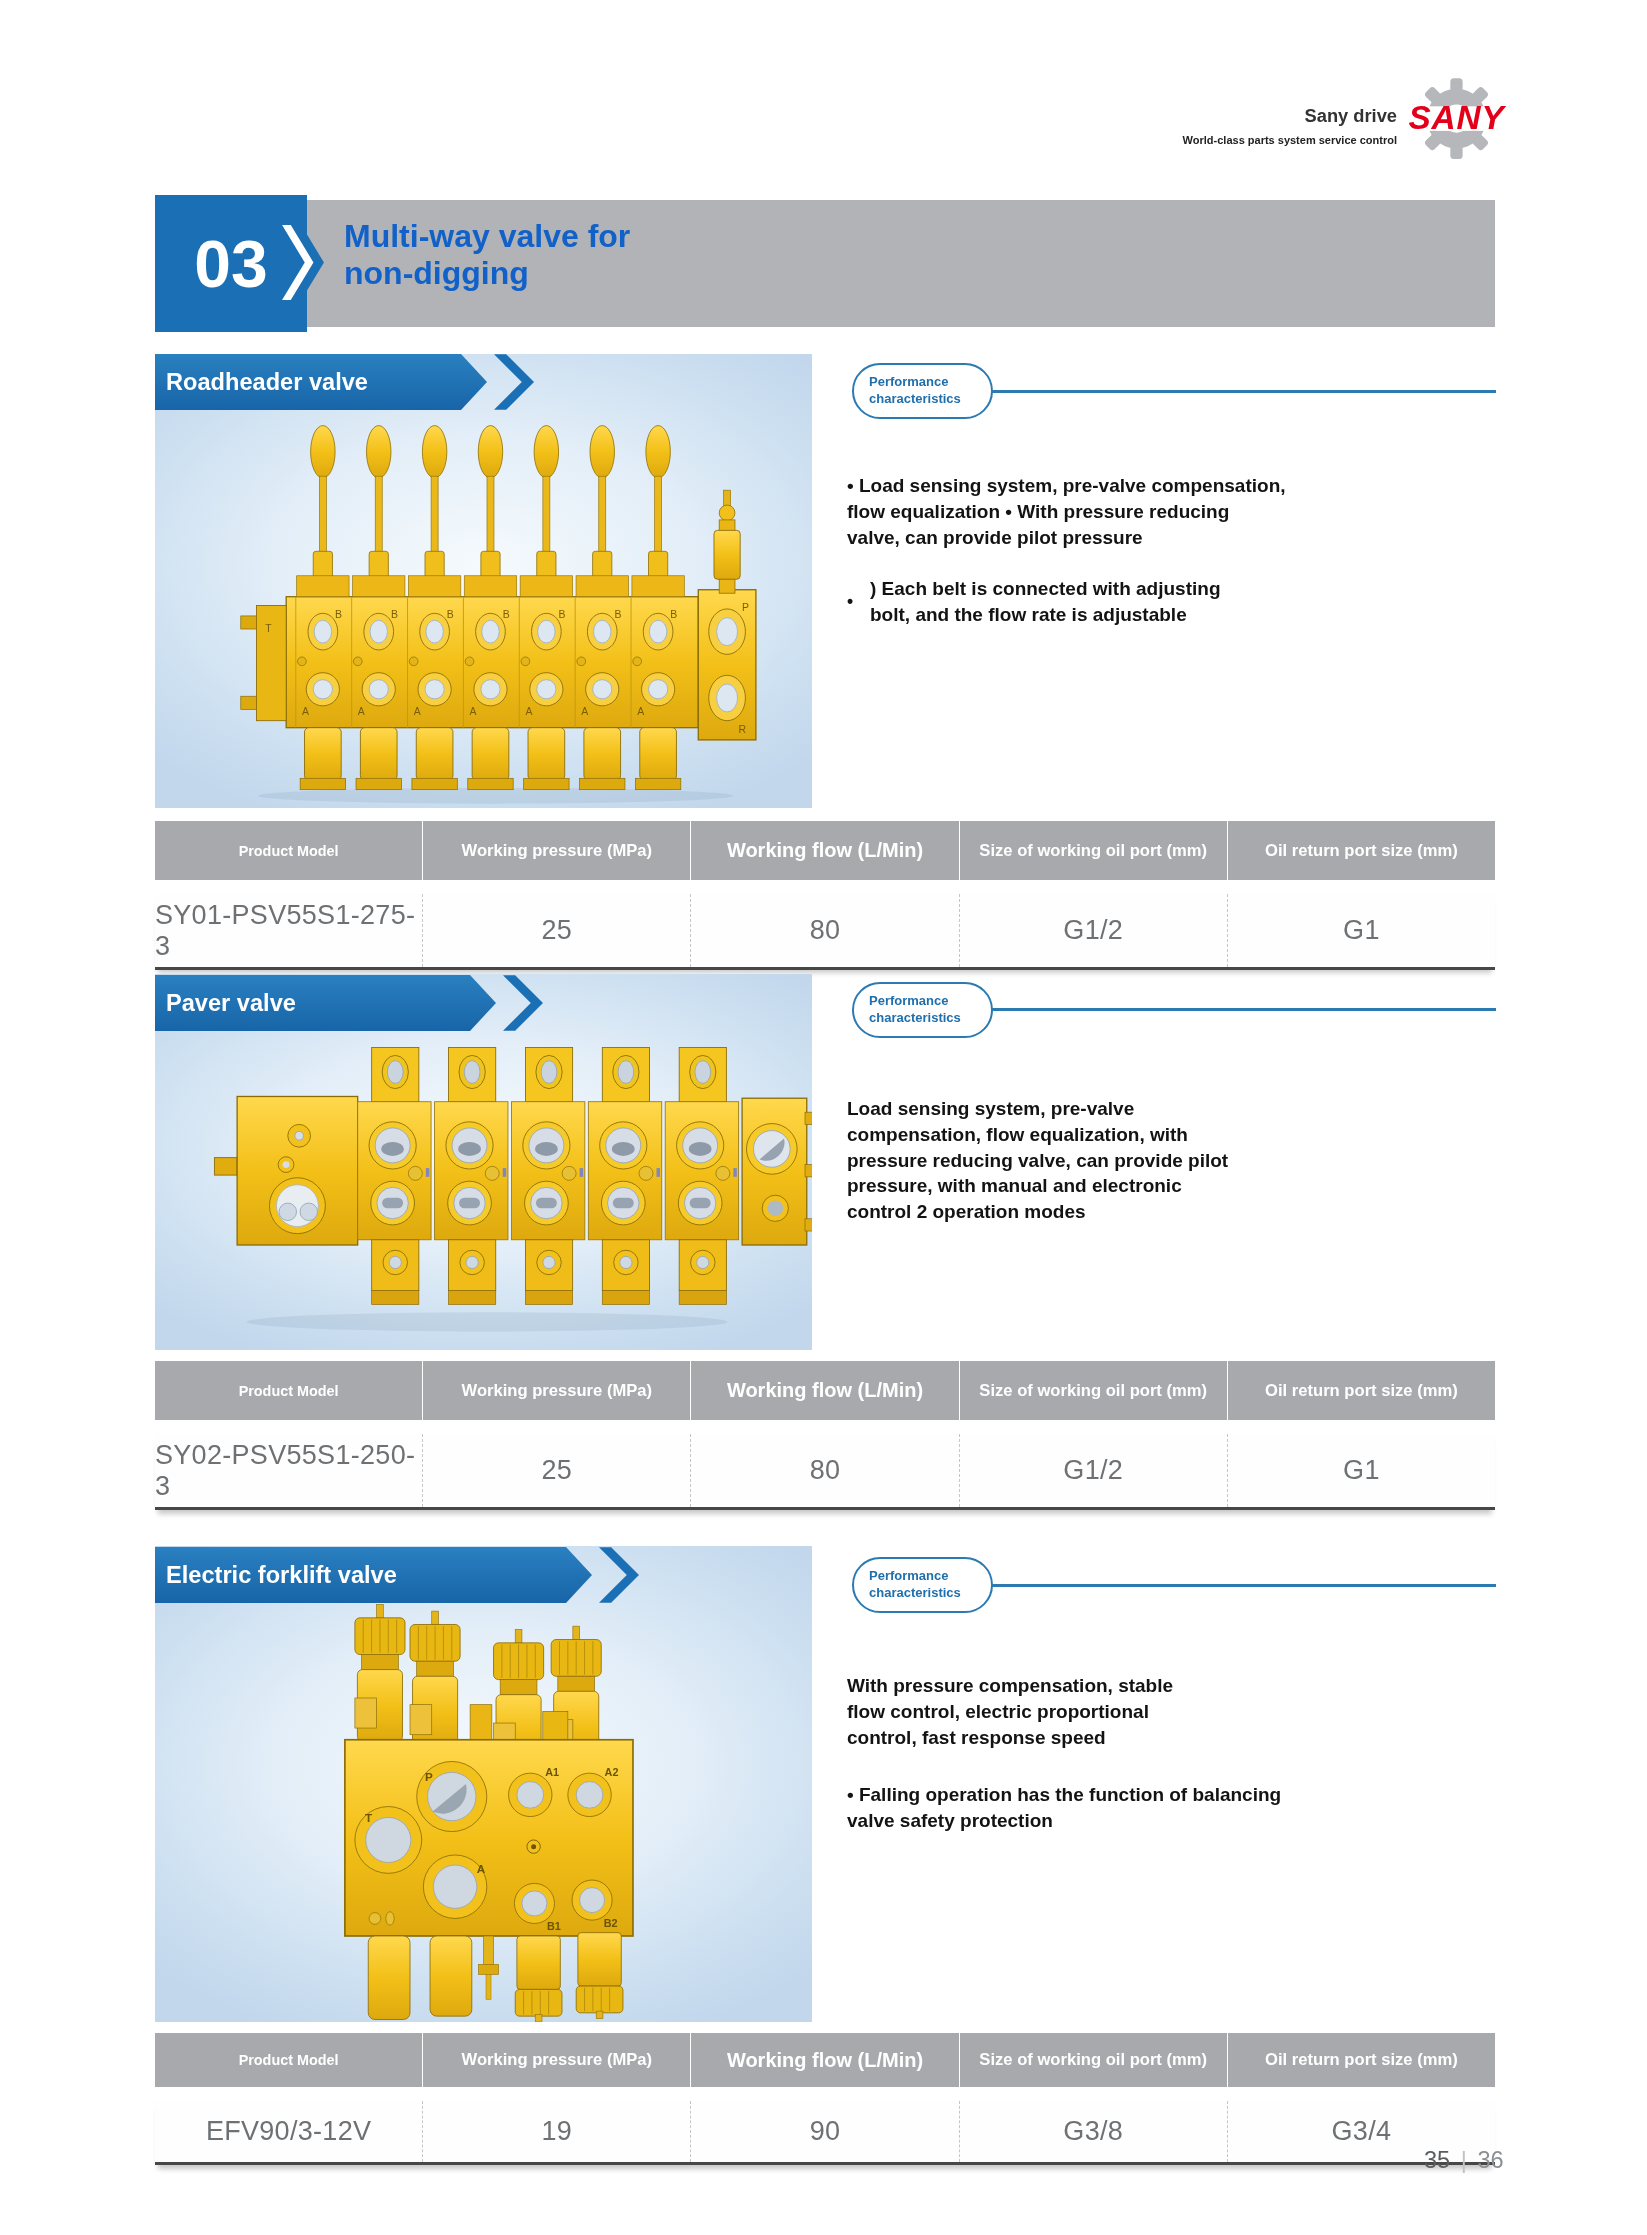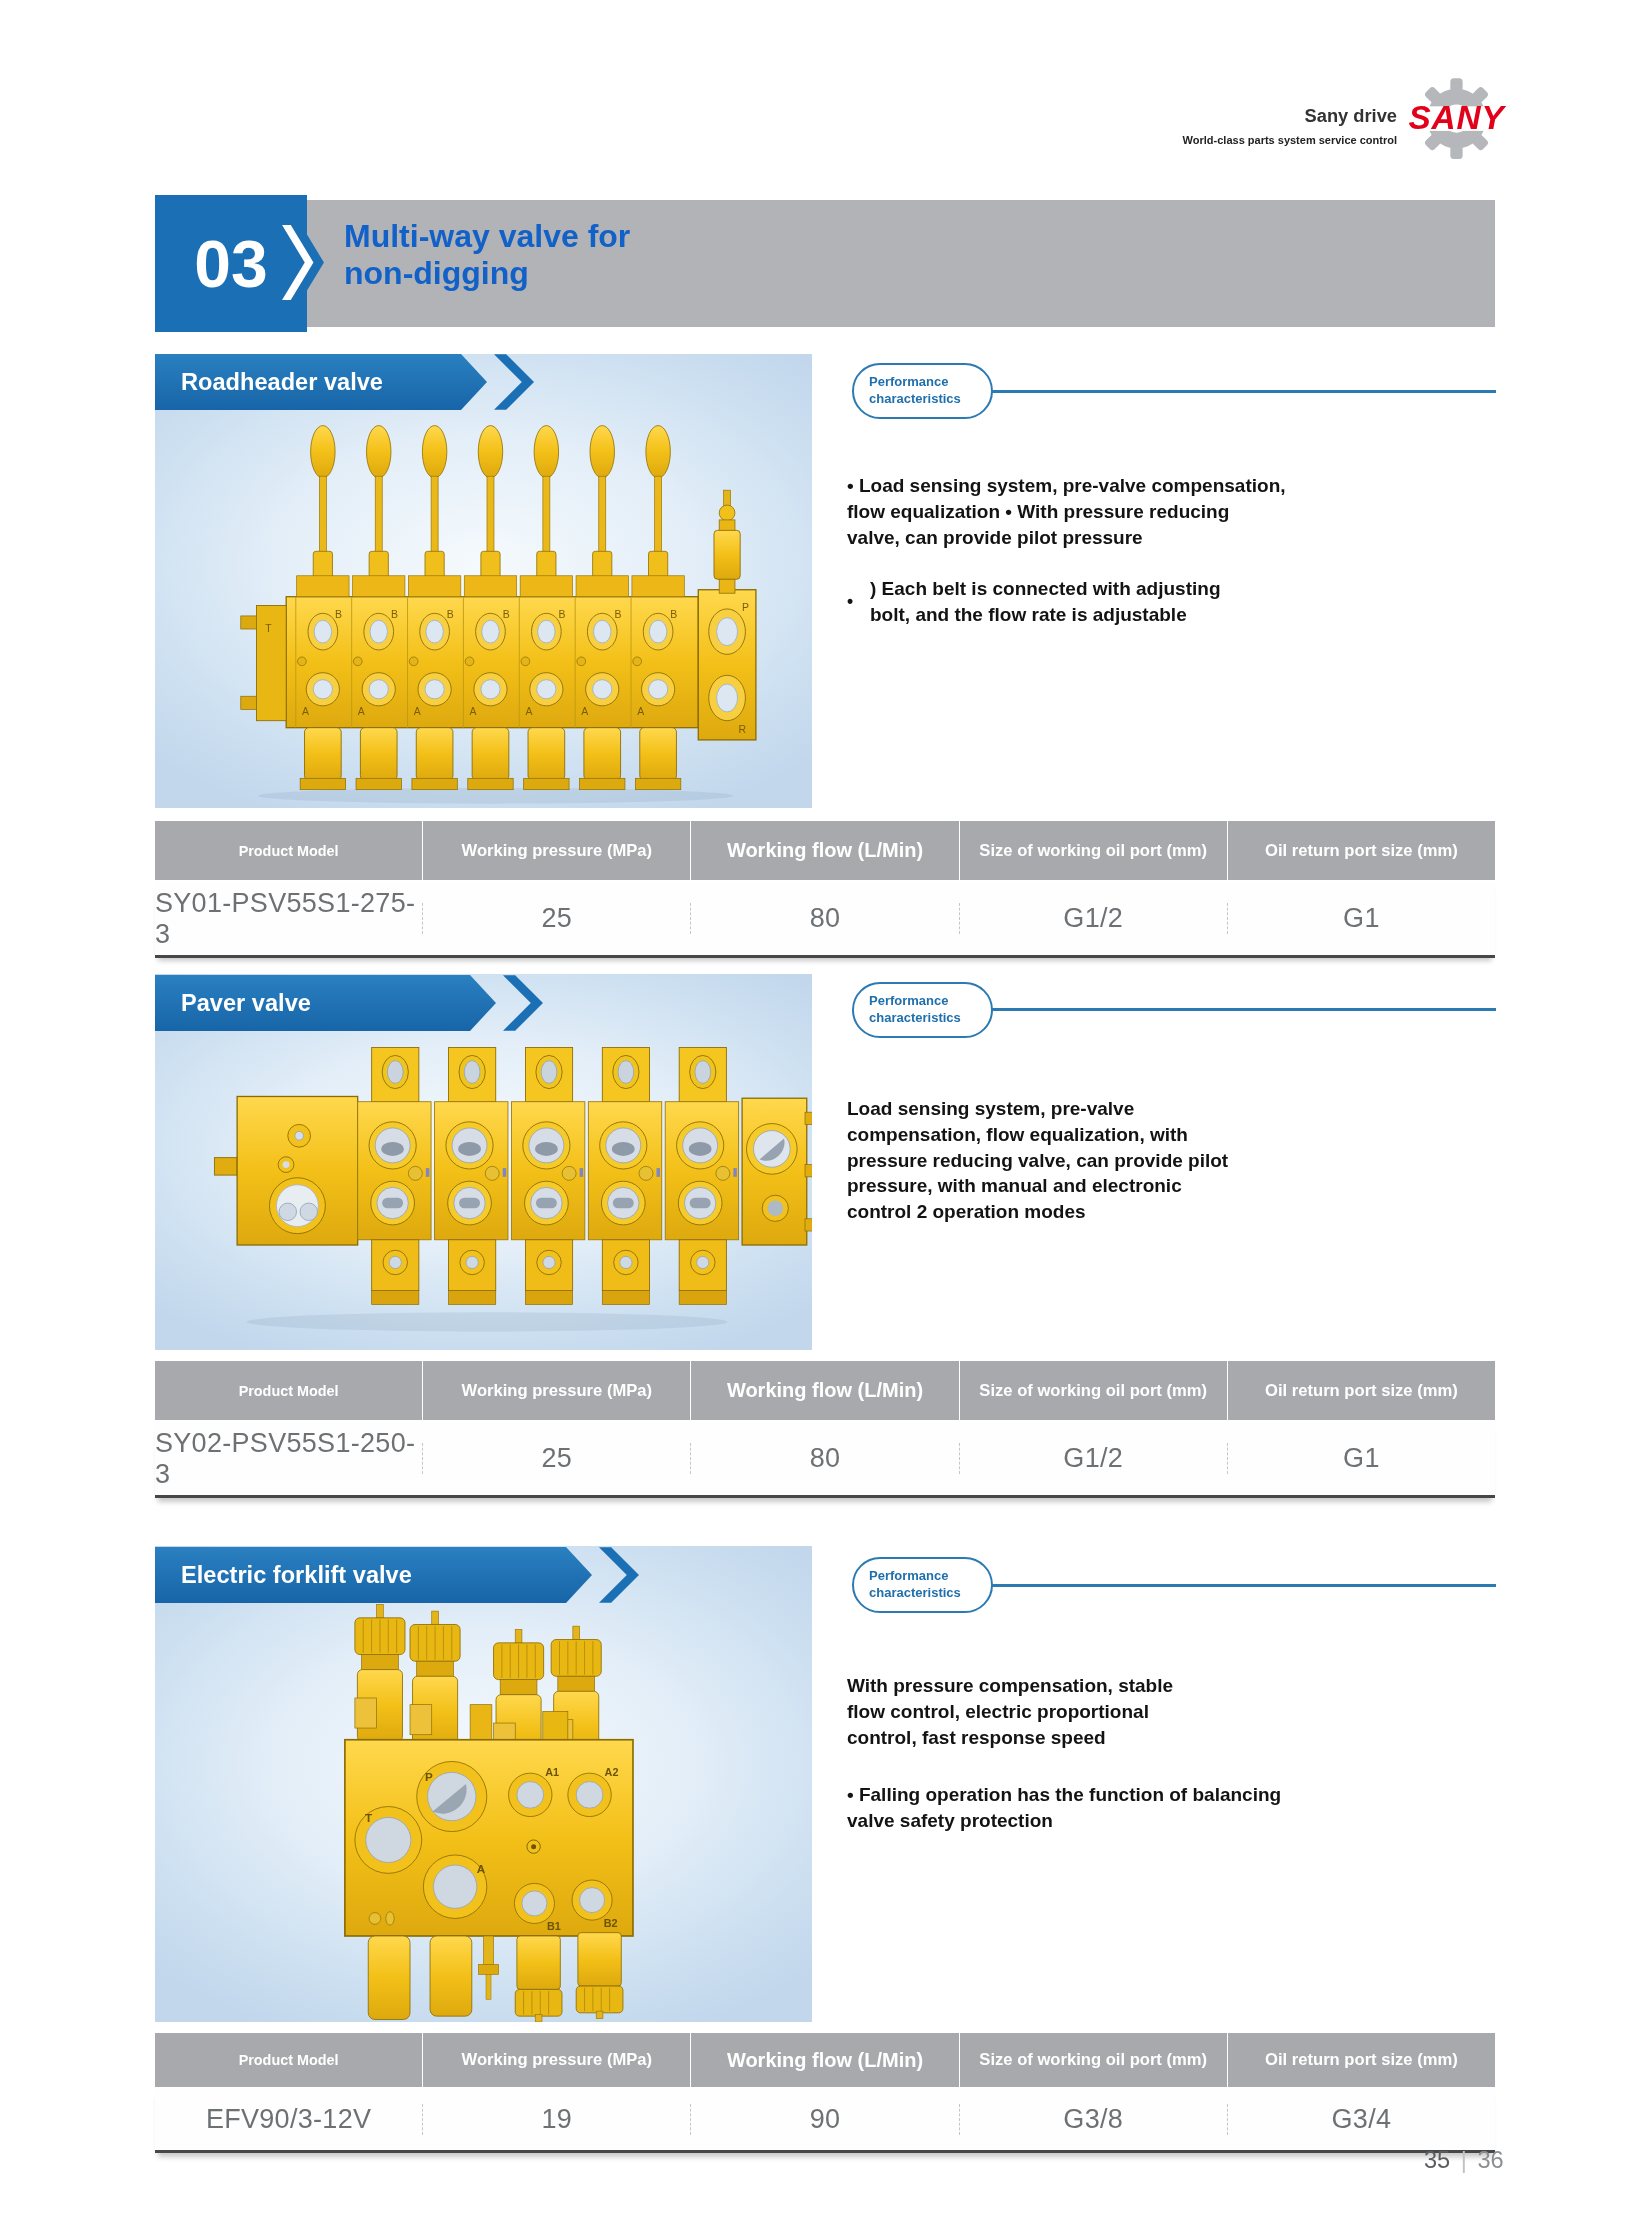--- a/index.html
+++ b/index.html
@@ -25,21 +25,21 @@
           background:radial-gradient(ellipse 70% 62% at 50% 46%, #f5fafd 0%, #e3eef8 45%, #cde0f1 78%, #c2d7ec 100%);}
   #box1{top:354px;height:454px;}
   #box2{top:974px;height:376px;}
   #box3{top:1546px;height:476px;}
   .imgbox svg{position:absolute;left:0;top:0;width:100%;height:100%;}
 
   
   .sbanner{position:absolute;left:155px;height:56px;box-sizing:border-box;
            background:linear-gradient(180deg,#2a80c0,#1765a8);
            clip-path:polygon(0 0, calc(100% - 26px) 0, 100% 50%, calc(100% - 26px) 100%, 0 100%);
-           color:#fff;font-size:23.6px;font-weight:bold;display:flex;align-items:center;padding-left:26px;}
+           color:#fff;font-size:23.6px;font-weight:bold;display:flex;align-items:center;padding-left:11px;}
   #banner1{top:354px;width:332px;}
   #banner2{top:975px;width:341px;}
   #banner3{top:1547px;width:437px;}
   .schev{position:absolute;width:40px;height:56px;}
   #chev1{left:494px;top:354px;}
   #chev2{left:503px;top:975px;}
   #chev3{left:599px;top:1547px;}
 
   
   .pline{position:absolute;left:983px;width:513px;height:2.6px;background:#2b7ab2;}
@@ -59,22 +59,22 @@
 
   
   .tbl{position:absolute;left:155px;width:1340px;}
   #tbl1{top:821px;} #tbl2{top:1361px;} #tbl3{top:2033px;}
   .thead{display:flex;height:59px;background:#a7a9ac;}
   #tbl3 .thead{height:54px;}
   .th{flex:1;display:flex;align-items:center;justify-content:center;color:#fff;font-weight:bold;
       font-size:16.6px;border-left:1.7px solid #fff;text-align:center;}
   .th:first-child{border-left:none;font-size:14.4px;}
   .th.flow{font-size:20px;}
-  .trow{display:flex;height:73px;margin-top:2px;background:#fefefe;border-bottom:3.5px solid #474747;
-        box-shadow:0 6.1px 5.2px -2.6px rgba(0,0,0,.22);align-items:center;}
+  .trow{display:flex;height:73px;margin-top:14px;background:#fefefe;border-bottom:3.5px solid #474747;
+        box-shadow:0 6.1px 5.2px -2.6px rgba(0,0,0,.22);}
   #tbl3 .trow{height:61px;}
   .td{flex:1;display:flex;align-items:center;justify-content:center;font-size:27px;color:#6e7174;
       letter-spacing:0.3px;border-left:1.7px dashed #c6c6c6;}
   .td:first-child{border-left:none;}
 
   
   .pgs{position:absolute;left:1424px;top:2147px;font-size:23.6px;display:flex;gap:10.5px;align-items:center;}
   .pg-l{color:#5a5d60;} .pg-d{color:#c0c2c4;} .pg-r{color:#8c8f92;}
 
   svg text{font-family:"Liberation Sans",sans-serif;}

